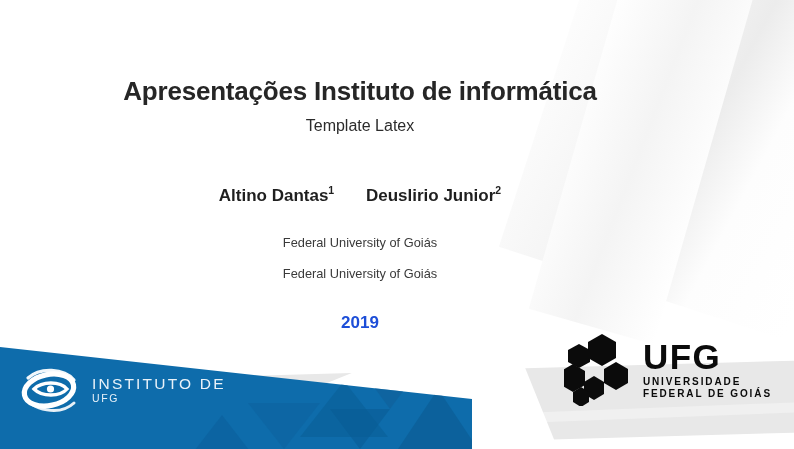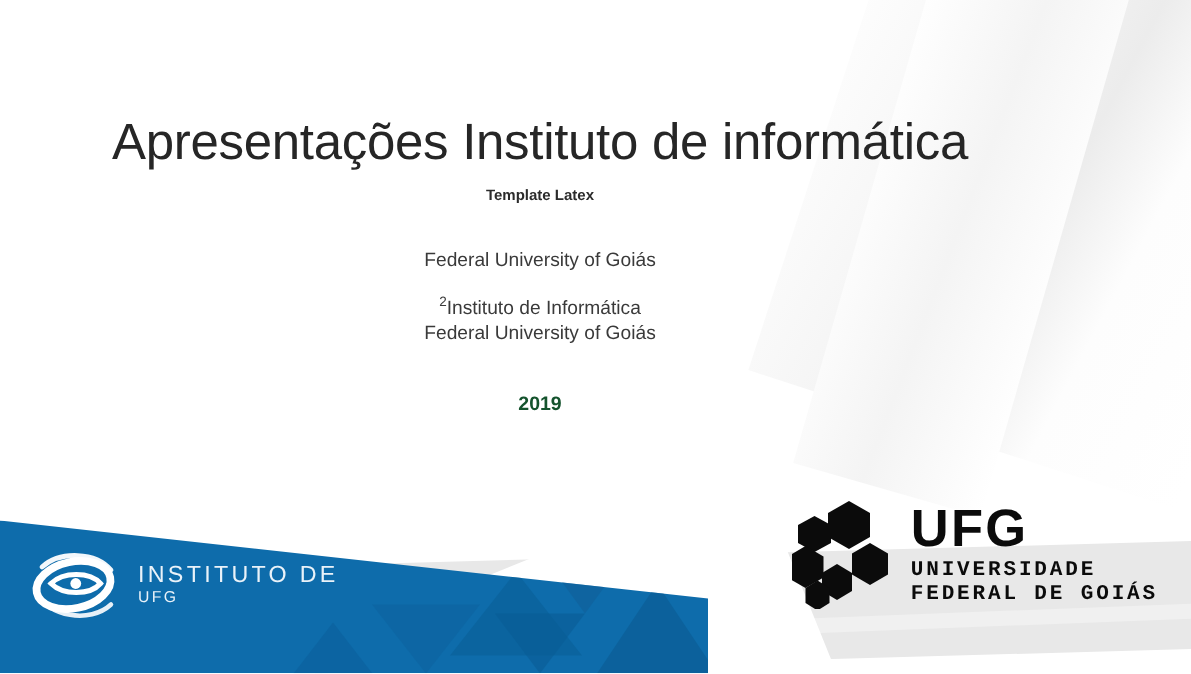--- a/index.html
+++ b/index.html
@@ -138,48 +138,47 @@
     gap: 7px;
   }
   .ufg-hex { width: 72px; height: 74px; flex: 0 0 auto; }
   .ufg-text { color: #0b0b0b; line-height: 1; }
   .ufg-big {
     font-size: 35px;
     font-weight: bold;
     letter-spacing: 1.5px;
   }
   .ufg-s1, .ufg-s2 {
-    font-size: 14px;
+    font-size: 10px;
     font-weight: bold;
     letter-spacing: 1.9px;
     margin-top: 3px;
-    font-family: Liberation Mono, monospace;
   }
   .ufg-s2 { margin-top: 2px; text-align: center; }
 
   
   .content {
     position: absolute;
     left: 0;
     top: 0;
     width: 720px;
     text-align: center;
     color: #262626;
   }
   .title {
     margin-top: 76px;
-    font-size: 34px;
-    font-weight: normal;
+    font-size: 26px;
+    font-weight: bold;
     letter-spacing: -0.2px;
     color: #262626;
   }
   .subtitle {
     margin-top: 10px;
-    font-size: 10px;
-    font-weight: bold;
+    font-size: 16px;
+    font-weight: normal;
     color: #2b2b2b;
   }
   .authors {
     margin-top: 49px;
     font-size: 17px;
     font-weight: bold;
     color: #1f1f1f;
   }
   .author { display: inline-block; }
   .author + .author { margin-left: 27px; }
@@ -188,23 +187,23 @@
     margin-top: 29px;
     font-size: 12.8px;
     font-weight: 400;
     color: #3a3a3a;
     line-height: 1.28;
   }
   .affil-block + .affil-block { margin-top: 15px; }
   .affil-block sup { font-size: 9px; vertical-align: super; }
   .year {
     margin-top: 31px;
-    font-size: 13px;
-    font-weight: bold;
-    color: #14532d;
+    font-size: 17px;
+    font-weight: bold;
+    color: #1d4ed8;
   }
 </style>
 </head>
 <body>
 
 <div class="slide">
 
   <div class="bg-diagonal-top"></div>
   <div class="bg-diagonal-top2"></div>
   <div class="bg-gray-bottom"></div>
@@ -256,26 +255,29 @@
       <div class="ufg-big">UFG</div>
       <div class="ufg-s1">UNIVERSIDADE</div>
       <div class="ufg-s2">FEDERAL DE GOIÁS</div>
     </span>
   </div>
 
   <div class="content">
     <div class="title">Apresentações Instituto de informática</div>
     <div class="subtitle">Template Latex</div>
 
+    <div class="authors">
+      <span class="author"><span>Altino Dantas</span><sup>1</sup></span>
+      <span class="author"><span>Deuslirio Junior</span><sup>2</sup></span>
+    </div>
 
     <div class="affil-block">
       <div>Federal University of Goiás</div>
     </div>
 
     <div class="affil-block">
-      <div><sup>2</sup><span>Instituto de Informática</span></div>
       <div>Federal University of Goiás</div>
     </div>
 
     <div class="year">2019</div>
   </div>
 
 </div>
 
 </body></html>

